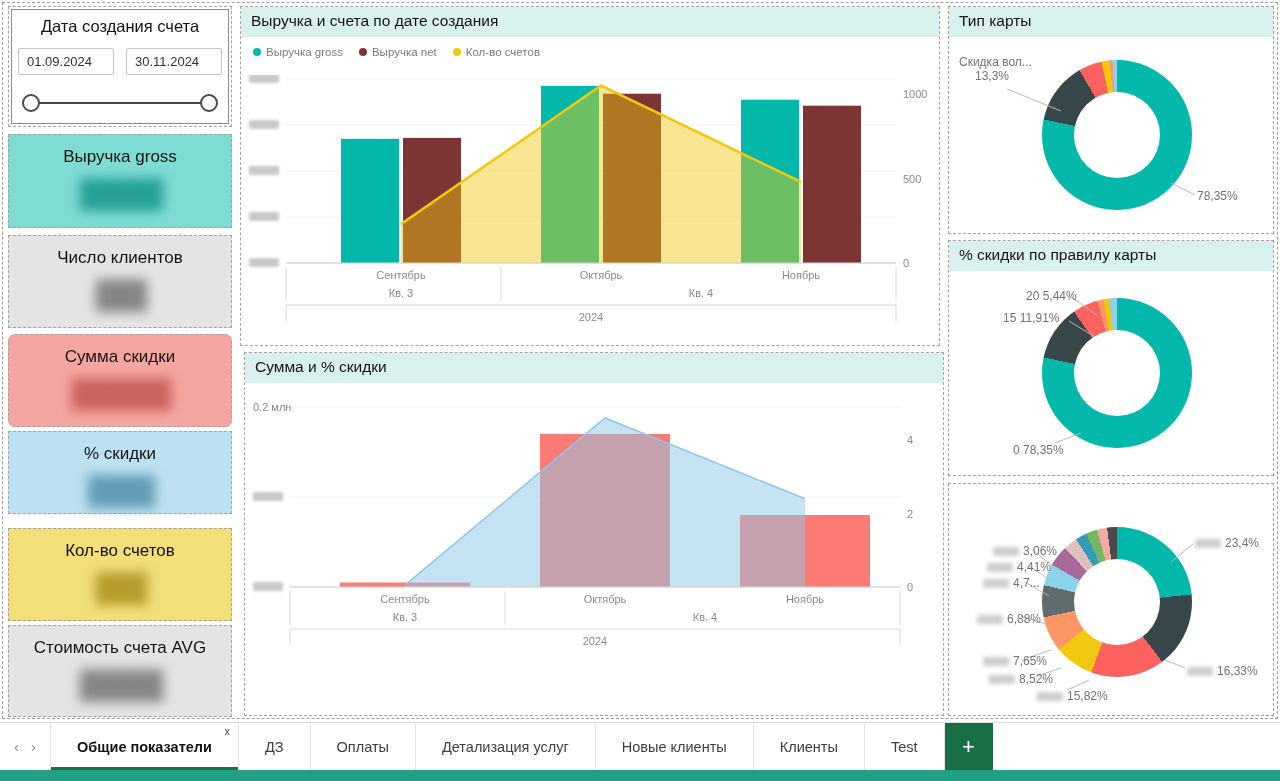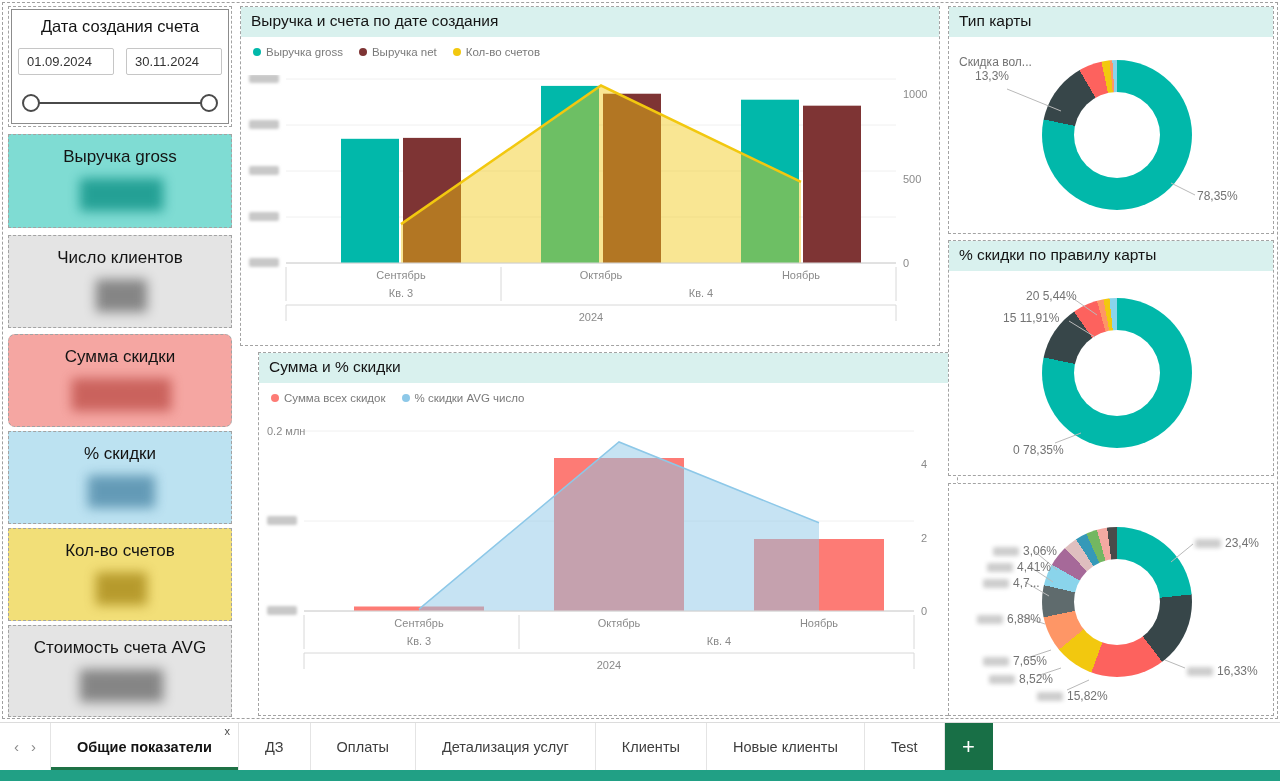--- a/index.html
+++ b/index.html
@@ -76,21 +76,21 @@
   <div class="kpi-value" style="color: rgb(14, 146, 134);">█████</div>
 </div>
 <div class="card kpi" style="top: 235px; height: 93px; background: rgb(228, 228, 228);">
   <div class="kpi-title">Число клиентов</div>
   <div class="kpi-value" style="color: rgb(110, 110, 110);">███</div>
 </div>
 <div class="card kpi" style="top: 334px; height: 93px; background: rgb(245, 166, 162); border-radius: 7px;">
   <div class="kpi-title">Сумма скидки</div>
   <div class="kpi-value" style="color: rgb(192, 82, 76);">██████</div>
 </div>
-<div class="card kpi" style="top: 431px; height: 93px; background: rgb(188, 226, 241);">
+<div class="card kpi" style="top: 431px; height: 83px; background: rgb(188, 226, 241);">
   <div class="kpi-title">% скидки</div>
   <div class="kpi-value" style="color: rgb(78, 137, 168);">████</div>
 </div>
 <div class="card kpi" style="top: 528px; height: 93px; background: rgb(242, 223, 120);">
   <div class="kpi-title">Кол-во счетов</div>
   <div class="kpi-value" style="color: rgb(168, 137, 26);">███</div>
 </div>
 <div class="card kpi" style="top: 625px; height: 92px; background: rgb(228, 228, 228);">
   <div class="kpi-title">Стоимость счета AVG</div>
   <div class="kpi-value" style="color: rgb(110, 110, 110);">█████</div>
@@ -148,32 +148,22 @@
       <line x1="655" y1="192" x2="655" y2="226" stroke="#D8D8D8"></line>
       <text x="160" y="222" text-anchor="middle" class="axt">Кв. 3</text>
       <text x="460" y="222" text-anchor="middle" class="axt">Кв. 4</text>
       <line x1="45" y1="230" x2="655" y2="230" stroke="#D8D8D8"></line>
       <line x1="45" y1="230" x2="45" y2="246" stroke="#D8D8D8"></line>
       <line x1="655" y1="230" x2="655" y2="246" stroke="#D8D8D8"></line>
       <text x="350" y="246" text-anchor="middle" class="axt">2024</text>
     </svg>
 </section>
 
-<section class="panel" style="left:258px;top:352px;width:700px;height:364px">
+<section class="panel" style="left:244px;top:352px;width:700px;height:364px">
   <div class="panel-header">Сумма и % скидки</div>
-  <div class="legend" id="legend-bottom">
-      <span class="leg-item">
-        <span class="leg-dot" style="background: rgb(253, 123, 117);"></span>
-        <span>Сумма всех скидок</span>
-      </span>
-      <span class="leg-item">
-        <span class="leg-dot" style="background: rgb(141, 200, 232);"></span>
-        <span>% скидки AVG число</span>
-      </span>
-    </div>
   <svg id="bottom-chart-svg" width="700" height="258" style="margin-top:14px">
       <defs>
         <filter id="blurf2" x="-60%" y="-60%" width="220%" height="220%">
           <feGaussianBlur stdDeviation="1.8"></feGaussianBlur>
         </filter>
       </defs>
       <line x1="45" y1="10" x2="655" y2="10" stroke="#F0F0F0"></line>
       <line x1="45" y1="100" x2="655" y2="100" stroke="#F0F0F0"></line>
       <line x1="45" y1="190" x2="655" y2="190" stroke="#D8D8D8"></line>
       <text x="8" y="14" class="axt" fill="#C9C9C9">0.2 млн</text>
@@ -281,24 +271,24 @@
   <div class="tab">
       <span>ДЗ</span>
     </div>
   <div class="tab">
       <span>Оплаты</span>
     </div>
   <div class="tab">
       <span>Детализация услуг</span>
     </div>
   <div class="tab">
+      <span>Новые клиенты</span>
+    </div>
+  <div class="tab">
       <span>Клиенты</span>
-    </div>
-  <div class="tab">
-      <span>Новые клиенты</span>
     </div>
   <div class="tab">
       <span>Test</span>
     </div>
   <div class="add-tab">
       <span>+</span>
     </div>
 </div>
 <div class="bottom-strip"></div>
 

